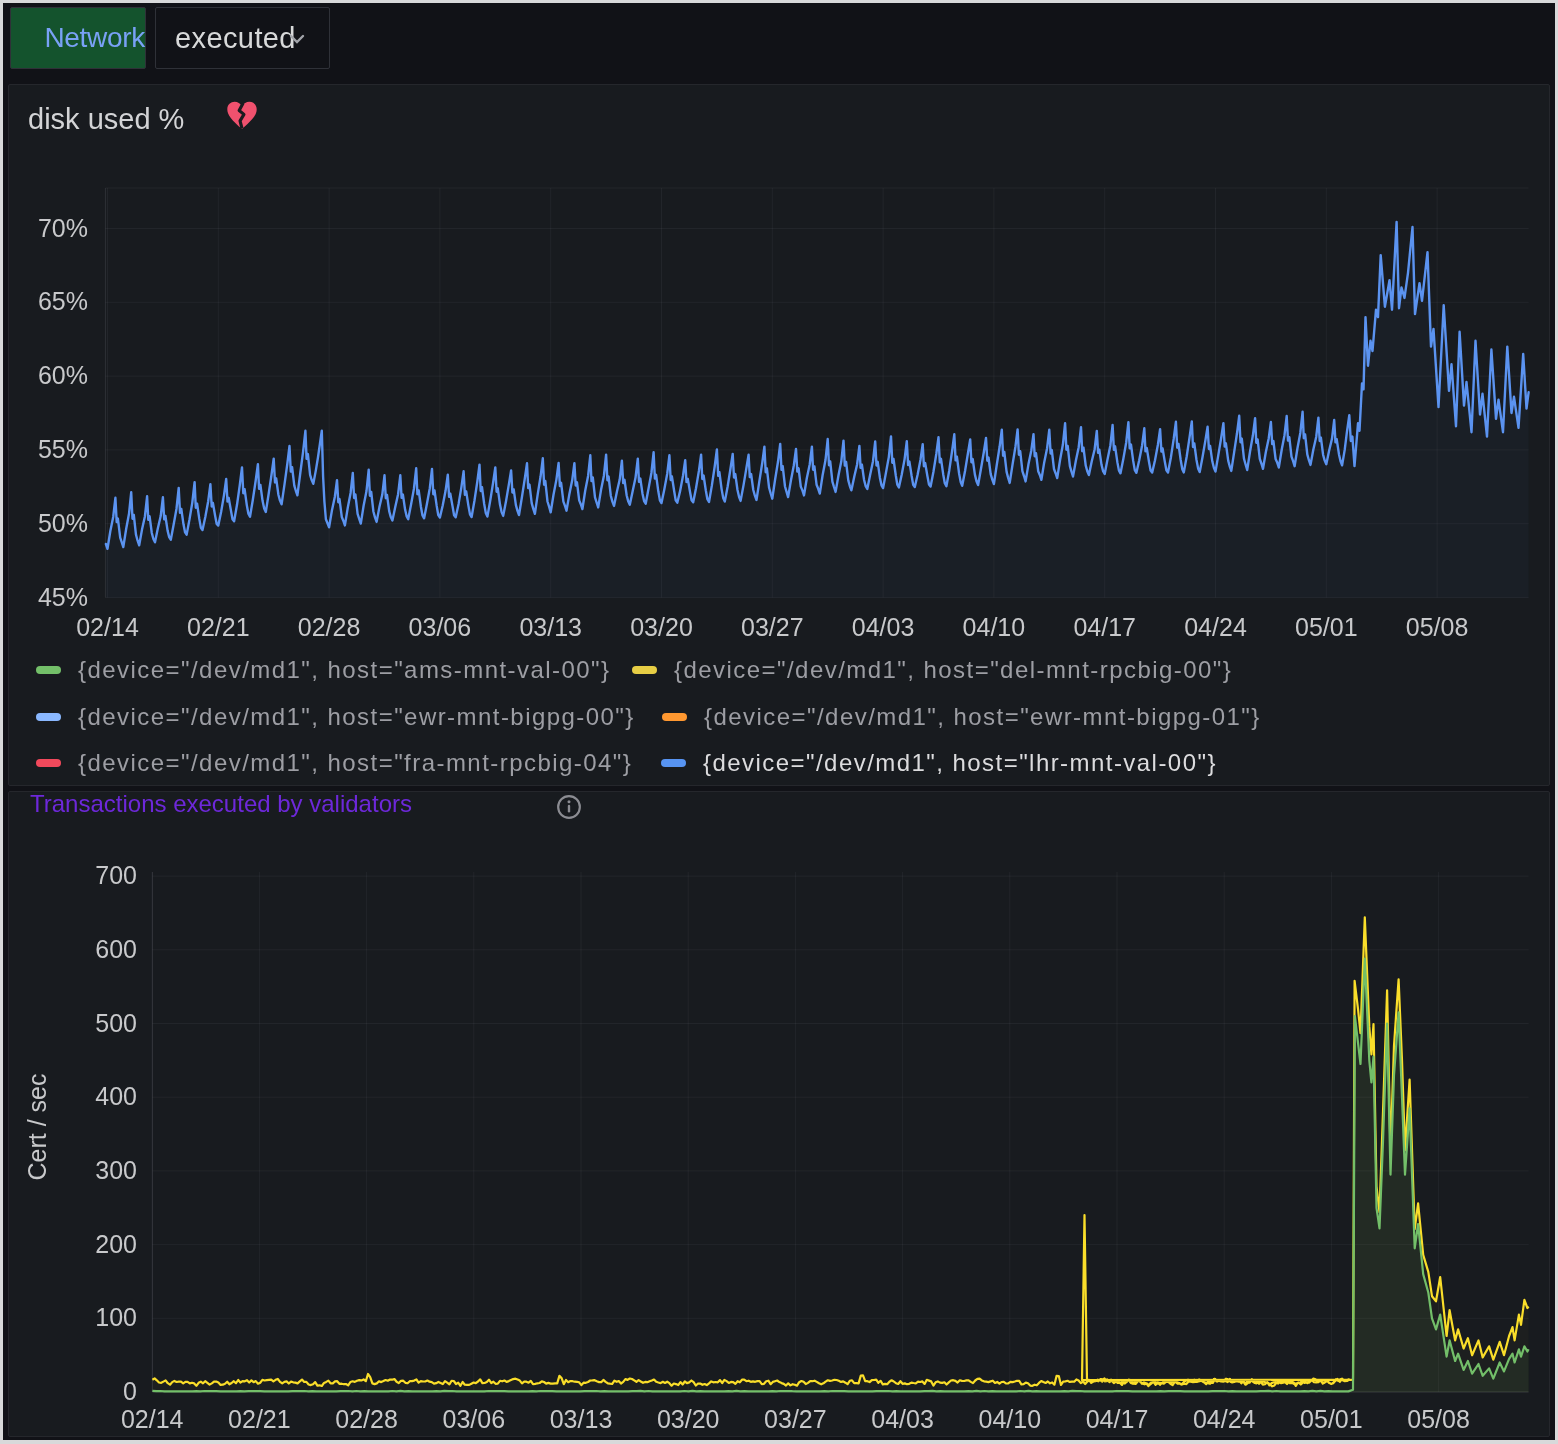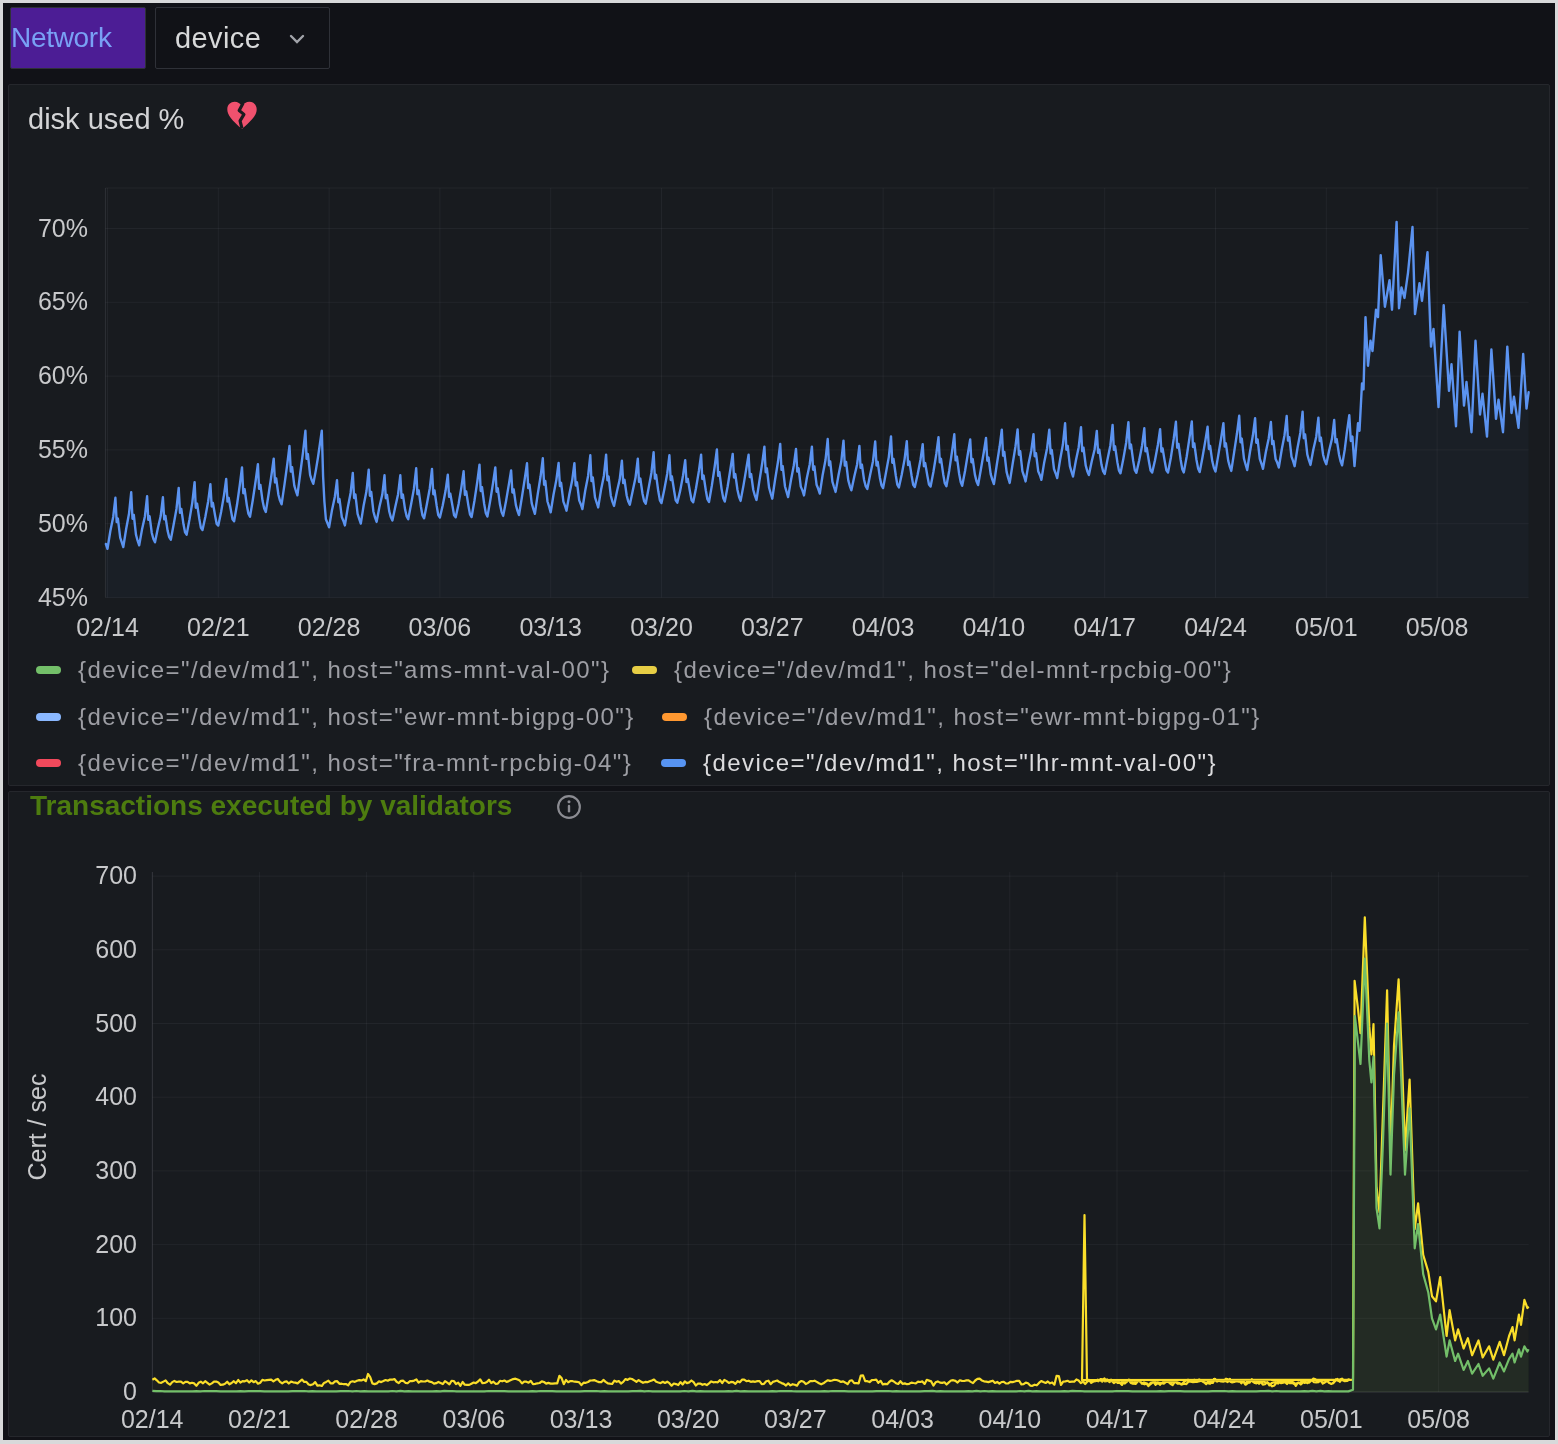--- a/index.html
+++ b/index.html
@@ -101,35 +101,35 @@
 <text x="688.2" y="1428" text-anchor="middle" fill="#c8c9cb" font-family="Liberation Sans, sans-serif" font-size="25">03/20</text>
 <text x="795.4" y="1428" text-anchor="middle" fill="#c8c9cb" font-family="Liberation Sans, sans-serif" font-size="25">03/27</text>
 <text x="902.6" y="1428" text-anchor="middle" fill="#c8c9cb" font-family="Liberation Sans, sans-serif" font-size="25">04/03</text>
 <text x="1009.8" y="1428" text-anchor="middle" fill="#c8c9cb" font-family="Liberation Sans, sans-serif" font-size="25">04/10</text>
 <text x="1117.0" y="1428" text-anchor="middle" fill="#c8c9cb" font-family="Liberation Sans, sans-serif" font-size="25">04/17</text>
 <text x="1224.2" y="1428" text-anchor="middle" fill="#c8c9cb" font-family="Liberation Sans, sans-serif" font-size="25">04/24</text>
 <text x="1331.4" y="1428" text-anchor="middle" fill="#c8c9cb" font-family="Liberation Sans, sans-serif" font-size="25">05/01</text>
 <text x="1438.6" y="1428" text-anchor="middle" fill="#c8c9cb" font-family="Liberation Sans, sans-serif" font-size="25">05/08</text>
 <text x="46" y="1127" text-anchor="middle" fill="#c8c9cb" font-family="Liberation Sans, sans-serif" font-size="25" transform="rotate(-90 46 1127)">Cert / sec</text>
 </svg>
-<div class="vbox" style="left:10px;width:136px;background:#4c1d95;text-align:left">
+<div class="vbox" style="left:10px;width:136px;background:#14532d;text-align:right">
   <div style="font-size:28px;line-height:60px;color:#79a1f5;font-weight:500;letter-spacing:-0.3px">Network</div>
   </div>
 <div class="vbox" style="left:155px;width:175px;background:#111217">
-  <div style="font-size:29px;line-height:60px;color:#d8d9da;padding-left:19px;letter-spacing:0.4px">device</div>
+  <div style="font-size:29px;line-height:60px;color:#d8d9da;padding-left:19px;letter-spacing:0.4px">executed</div>
   <svg width="16" height="10" style="left:133px;top:26px;position:absolute" viewBox="0 0 16 10">
     <path d="M2 2 L8 8 L14 2" stroke="#a2a4aa" stroke-width="2.4" fill="none" stroke-linecap="round"></path>
     </svg>
 </div>
 <div class="abs" style="left:28px;top:103px;font-size:29px;font-weight:400;color:#d3d4d6">disk used %</div>
 <svg width="36" height="38" style="left:224px;top:96px" viewBox="0 0 24 24">
   <path d="M12 21.3 C5.2 15.5 2.2 12 2.2 8.1 C2.2 5.2 4.5 3.2 7.1 3.2 C9.1 3.2 10.9 4.4 12 6.1 C13.1 4.4 14.9 3.2 16.9 3.2 C19.5 3.2 21.8 5.2 21.8 8.1 C21.8 12 18.8 15.5 12 21.3 Z" fill="#f0516e"></path>
   <path d="M12.7 4.2 L10.1 9.0 L13.3 11.6 L10.7 15.9 L12 21.0" stroke="#181b1f" stroke-width="2.1" fill="none" stroke-linejoin="round"></path>
 </svg>
-<div class="abs" style="left:30px;top:790px;font-size:28px;font-weight:700;color:#4d7c0f">Transactions executed by validators</div>
+<div class="abs" style="left:30px;top:790px;font-size:24px;font-weight:400;color:#6d28d9">Transactions executed by validators</div>
 <svg width="26" height="26" style="left:556px;top:794px" viewBox="0 0 24 24">
   <circle cx="12" cy="12" r="10" stroke="#8b8c92" stroke-width="2" fill="none"></circle>
   <circle cx="12" cy="7.2" r="1.4" fill="#8b8c92"></circle>
   <rect x="10.9" y="10" width="2.2" height="7" rx="1.1" fill="#8b8c92"></rect>
 </svg>
 <div class="dash" style="left:36px;top:666px;background:#73BF69"></div>
 <div class="ltext" style="left:78px;top:656px;color:#9d9ea4">{device="/dev/md1", host="ams-mnt-val-00"}</div>
 <div class="dash" style="left:632px;top:666px;background:#E7CE45"></div>
 <div class="ltext" style="left:674px;top:656px;color:#9d9ea4">{device="/dev/md1", host="del-mnt-rpcbig-00"}</div>
 <div class="dash" style="left:36px;top:712.5px;background:#8AB8FF"></div>

